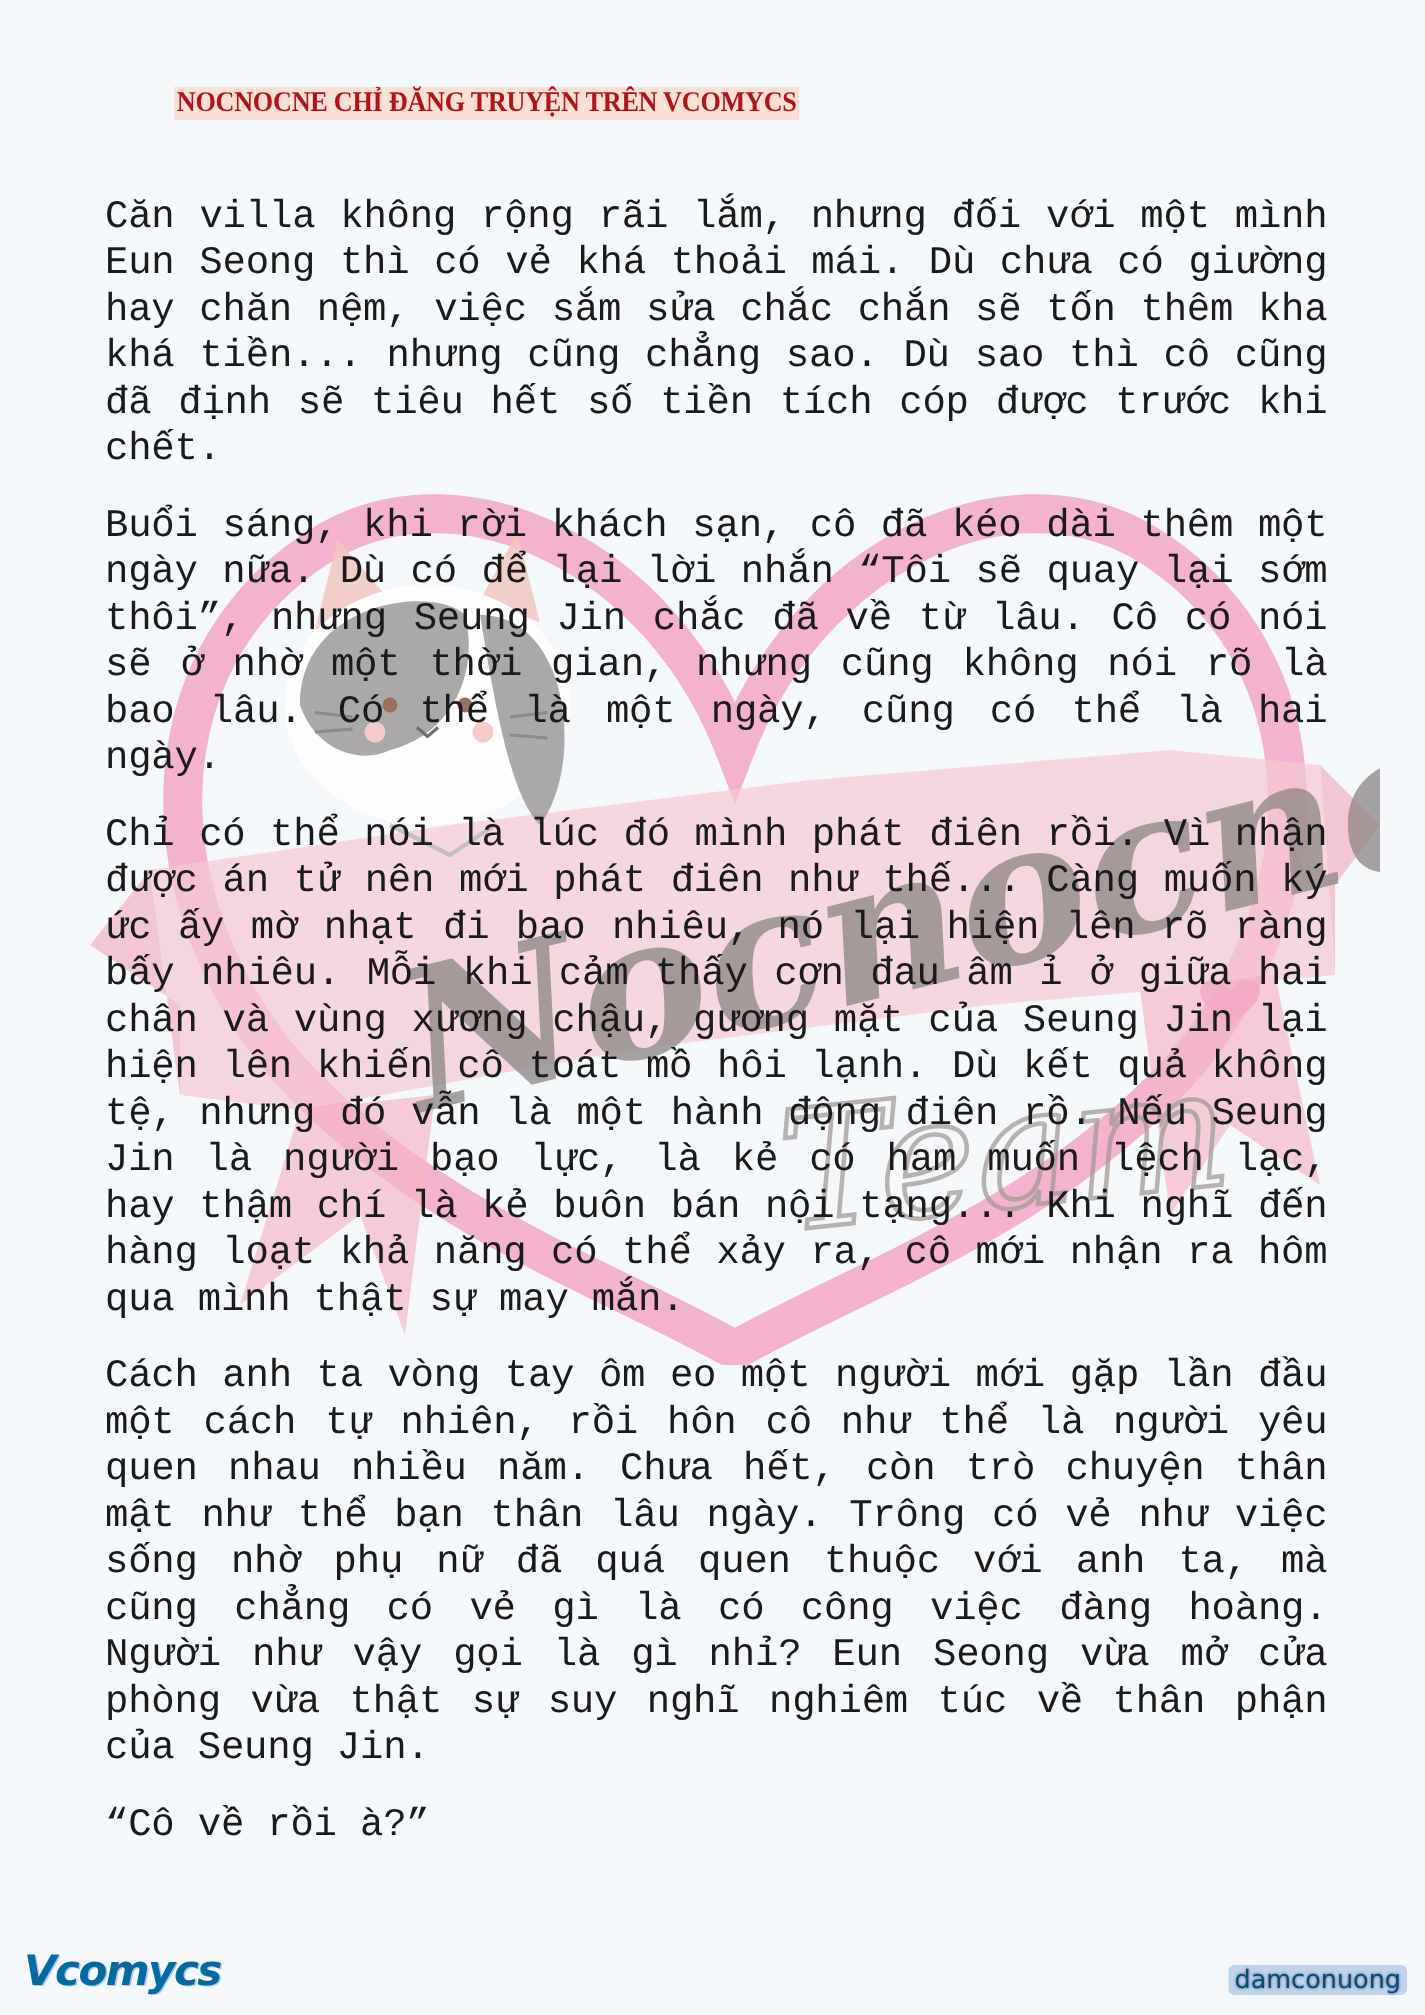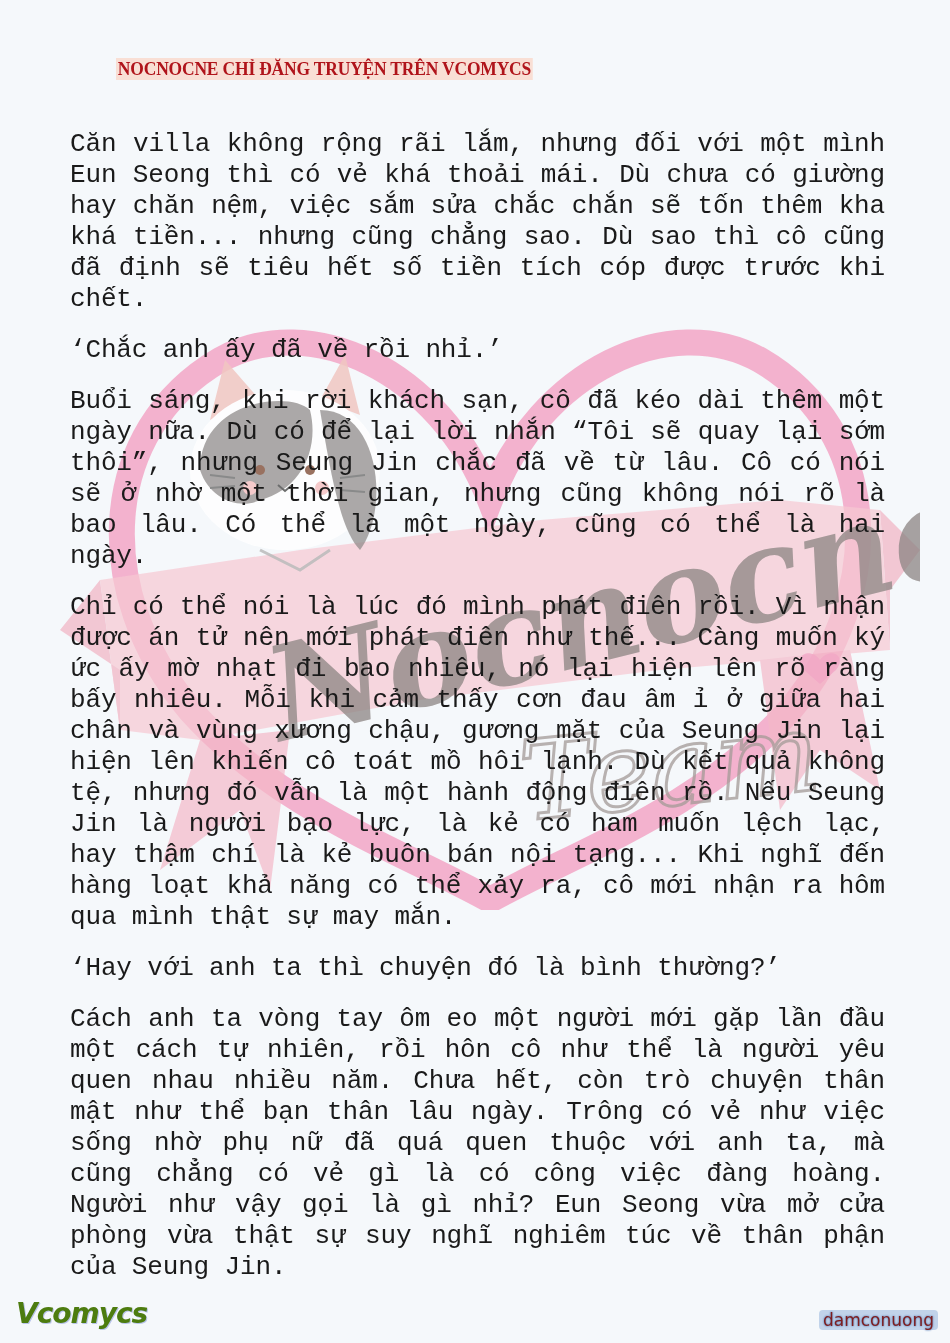--- a/index.html
+++ b/index.html
@@ -58,32 +58,32 @@
     font-family: Liberation Mono, monospace;
   }
   .footer-logo {
     position: absolute;
     left: 16px;
     top: 1297px;
     font-family: "DejaVu Sans", sans-serif;
     font-style: italic;
     font-weight: bold;
     font-size: 28px;
-    color: #4d7c0f;
+    color: #0369a1;
     letter-spacing: -1px;
     text-shadow: 1px 1px 0 #b8c3ea;
     text-align: right;
   }
   .footer-site {
     position: absolute;
     right: 12px;
     top: 1310px;
     font-family: "DejaVu Sans", sans-serif;
     font-size: 17px;
-    color: #7f1d1d;
+    color: #0c4a6e;
     background: rgba(150, 180, 220, 0.55);
     padding: 0 4px;
     border-radius: 4px;
     text-shadow: 0 0 2px #6d8fc0, 0 0 2px #6d8fc0;
   }
 </style>
 </head>
 <body>
 
 <svg class="watermark" viewBox="0 0 860 660" xmlns="http://www.w3.org/2000/svg">
@@ -120,22 +120,21 @@
     <text x="460" y="560" font-family="DejaVu Serif, serif" font-size="110" font-style="italic" fill="none" stroke="#a39a97" stroke-width="3" transform="rotate(-6 560 520)">Team</text>
     <path d="M760 410 c -10 -14 -28 -4 -16 10 l 16 14 l 16 -14 c 12 -14 -6 -24 -16 -10 Z" fill="#f2a6c6"></path>
   </g>
 </svg>
 
 <div class="page">
   <div class="header-title">NOCNOCNE CHỈ ĐĂNG TRUYỆN TRÊN VCOMYCS</div>
 
   <div class="content">
     <p class="para">Căn villa không rộng rãi lắm, nhưng đối với một mình Eun Seong thì có vẻ khá thoải mái. Dù chưa có giường hay chăn nệm, việc sắm sửa chắc chắn sẽ tốn thêm kha khá tiền... nhưng cũng chẳng sao. Dù sao thì cô cũng đã định sẽ tiêu hết số tiền tích cóp được trước khi chết.</p>
-    <p class="para">‘Chắc anh ấy đã về rồi nhỉ.’</p>
     <p class="para">Buổi sáng, khi rời khách sạn, cô đã kéo dài thêm một ngày nữa. Dù có để lại lời nhắn “Tôi sẽ quay lại sớm thôi”, nhưng Seung Jin chắc đã về từ lâu. Cô có nói sẽ ở nhờ một thời gian, nhưng cũng không nói rõ là bao lâu. Có thể là một ngày, cũng có thể là hai ngày.</p>
     <p class="para">Chỉ có thể nói là lúc đó mình phát điên rồi. Vì nhận được án tử nên mới phát điên như thế... Càng muốn ký ức ấy mờ nhạt đi bao nhiêu, nó lại hiện lên rõ ràng bấy nhiêu. Mỗi khi cảm thấy cơn đau âm ỉ ở giữa hai chân và vùng xương chậu, gương mặt của Seung Jin lại hiện lên khiến cô toát mồ hôi lạnh. Dù kết quả không tệ, nhưng đó vẫn là một hành động điên rồ. Nếu Seung Jin là người bạo lực, là kẻ có ham muốn lệch lạc, hay thậm chí là kẻ buôn bán nội tạng... Khi nghĩ đến hàng loạt khả năng có thể xảy ra, cô mới nhận ra hôm qua mình thật sự may mắn.</p>
-    <p class="para">‘Hay với anh ta thì chuyện đó là bình thường?’</p>
     <p class="para">Cách anh ta vòng tay ôm eo một người mới gặp lần đầu một cách tự nhiên, rồi hôn cô như thể là người yêu quen nhau nhiều năm. Chưa hết, còn trò chuyện thân mật như thể bạn thân lâu ngày. Trông có vẻ như việc sống nhờ phụ nữ đã quá quen thuộc với anh ta, mà cũng chẳng có vẻ gì là có công việc đàng hoàng. Người như vậy gọi là gì nhỉ? Eun Seong vừa mở cửa phòng vừa thật sự suy nghĩ nghiêm túc về thân phận của Seung Jin.</p>
+    <p class="para">“Cô về rồi à?”</p>
   </div>
 
   <div class="footer-logo">Vcomycs</div>
   <div class="footer-site">damconuong</div>
 </div>
 
 </body></html>

